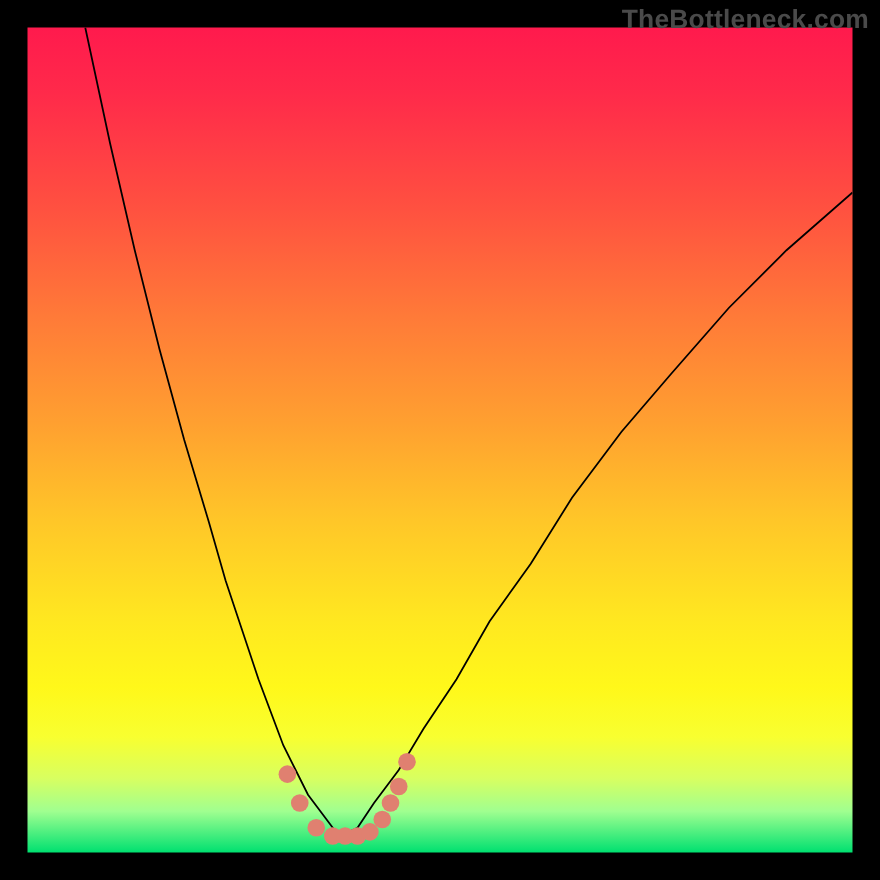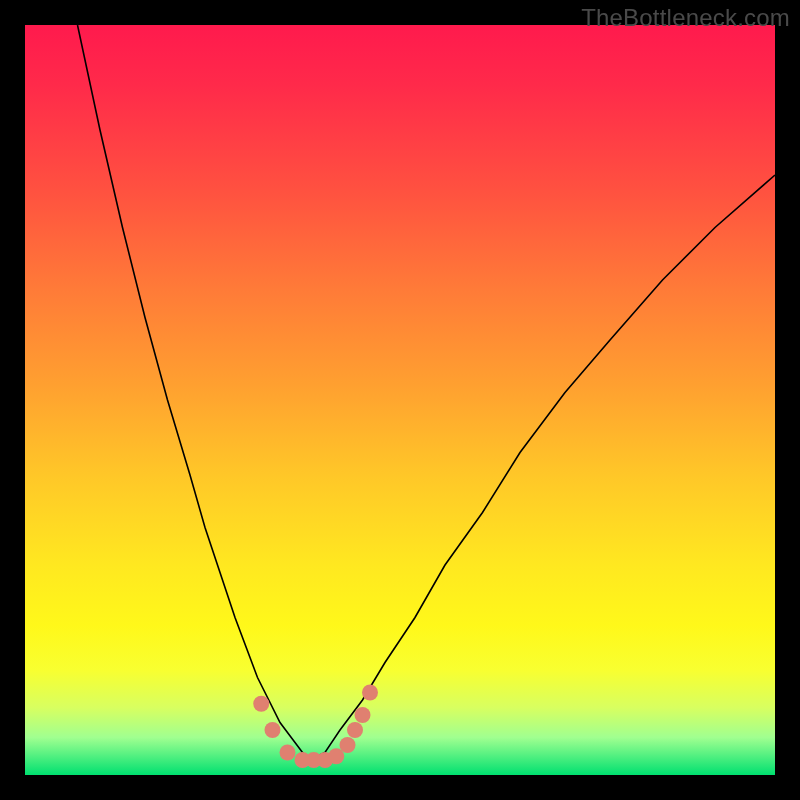--- a/index.html
+++ b/index.html
@@ -31,21 +31,21 @@
       #00e070 100%);
   }
   .watermark {
     position: absolute;
     top: 4px;
     right: 10px;
     font-family: Arial, Helvetica, sans-serif;
     font-size: 24px;
     color: #4a4a4a;
     letter-spacing: 0.2px;
-    font-weight: 400;
+    font-weight: 700;
   }
   svg.curve {
     position: absolute;
     left: 0; top: 0;
     width: 750px; height: 750px;
   }
   .curve path {
     fill: none;
     stroke: #000;
     stroke-width: 1.6;

